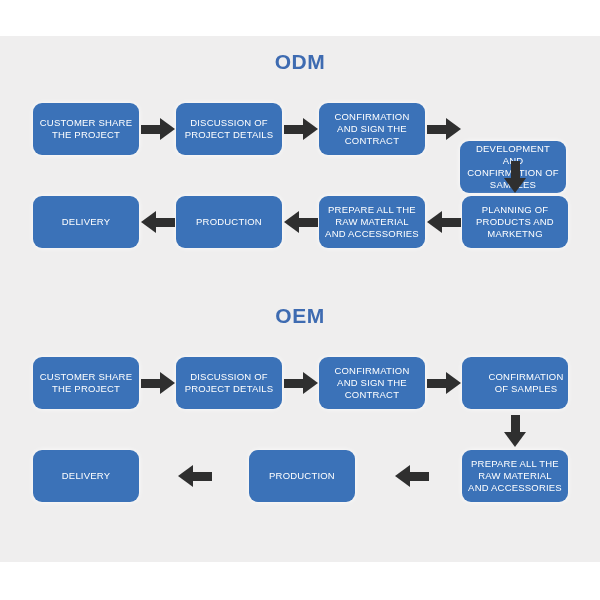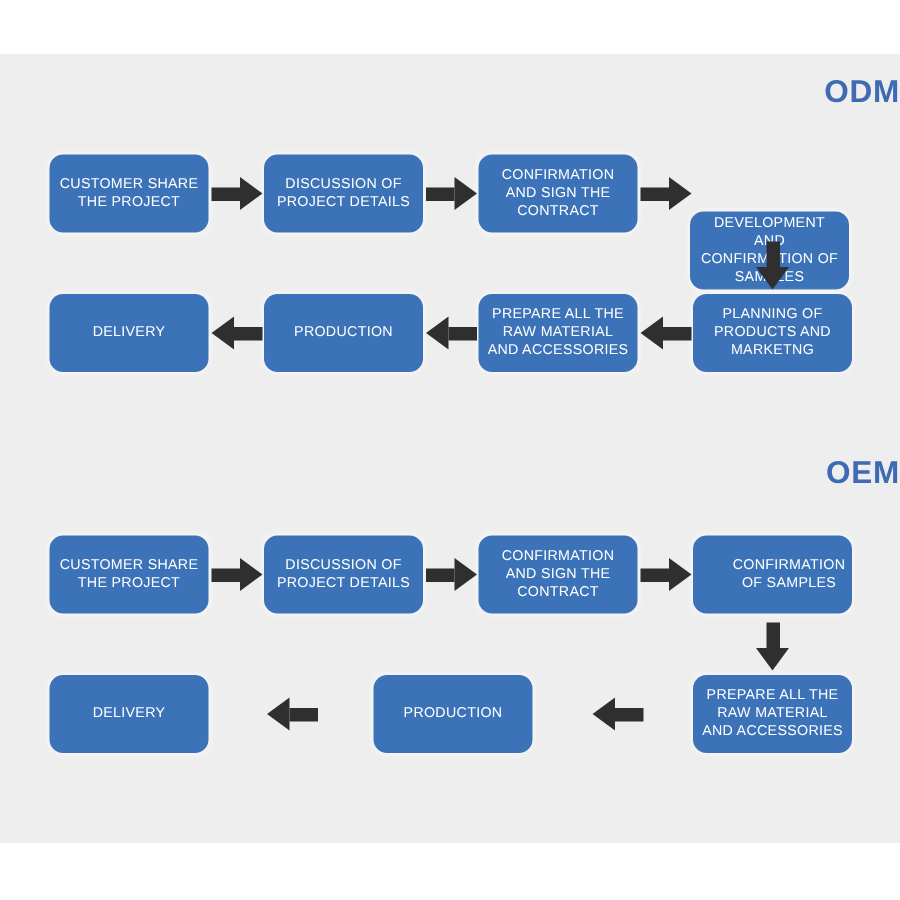--- a/index.html
+++ b/index.html
@@ -39,21 +39,21 @@
   .head-r { width: 0; height: 0; border-top: 11px solid transparent; border-bottom: 11px solid transparent; border-left: 15px solid var(--arrow, #2f2f2f); }
   .head-l { width: 0; height: 0; border-top: 11px solid transparent; border-bottom: 11px solid transparent; border-right: 15px solid var(--arrow, #2f2f2f); }
   .head-d { width: 0; height: 0; border-left: 11px solid transparent; border-right: 11px solid transparent; border-top: 15px solid var(--arrow, #2f2f2f); }
 </style>
 </head>
 <body>
 
 <div class="stage">
   <div class="panel"></div>
 
-  <div class="flow-title" style="top:50px;text-align:right;">ODM</div>
+  <div class="flow-title" style="top:50px;">ODM</div>
 
   <div class="box" style="left:33px;  top:103px;">CUSTOMER SHARE THE PROJECT</div>
   <div class="box" style="left:176px; top:103px;">DISCUSSION OF PROJECT DETAILS</div>
   <div class="box" style="left:319px; top:103px;">CONFIRMATION AND SIGN THE CONTRACT</div>
   <div class="box" style="left:460px; top:103px;margin-top:38px;">DEVELOPMENT AND CONFIRMATION OF SAMPLES</div>
 
   <div class="ar" style="left:141px; top:118px;">
       <div class="shaft-h"></div>
       <div class="head-r"></div>
     </div>
@@ -82,21 +82,21 @@
     </div>
   <div class="al" style="left:284px; top:211px;">
       <div class="head-l"></div>
       <div class="shaft-h"></div>
     </div>
   <div class="al" style="left:141px; top:211px;">
       <div class="head-l"></div>
       <div class="shaft-h"></div>
     </div>
 
-  <div class="flow-title" style="top:304px;text-align:right;">OEM</div>
+  <div class="flow-title" style="top:304px;">OEM</div>
 
   <div class="box" style="left:33px;  top:357px;">CUSTOMER SHARE THE PROJECT</div>
   <div class="box" style="left:176px; top:357px;">DISCUSSION OF PROJECT DETAILS</div>
   <div class="box" style="left:319px; top:357px;">CONFIRMATION AND SIGN THE CONTRACT</div>
   <div class="box" style="left:462px; top:357px;padding-left:28px;">CONFIRMATION OF SAMPLES</div>
 
   <div class="ar" style="left:141px; top:372px;">
       <div class="shaft-h"></div>
       <div class="head-r"></div>
     </div>

